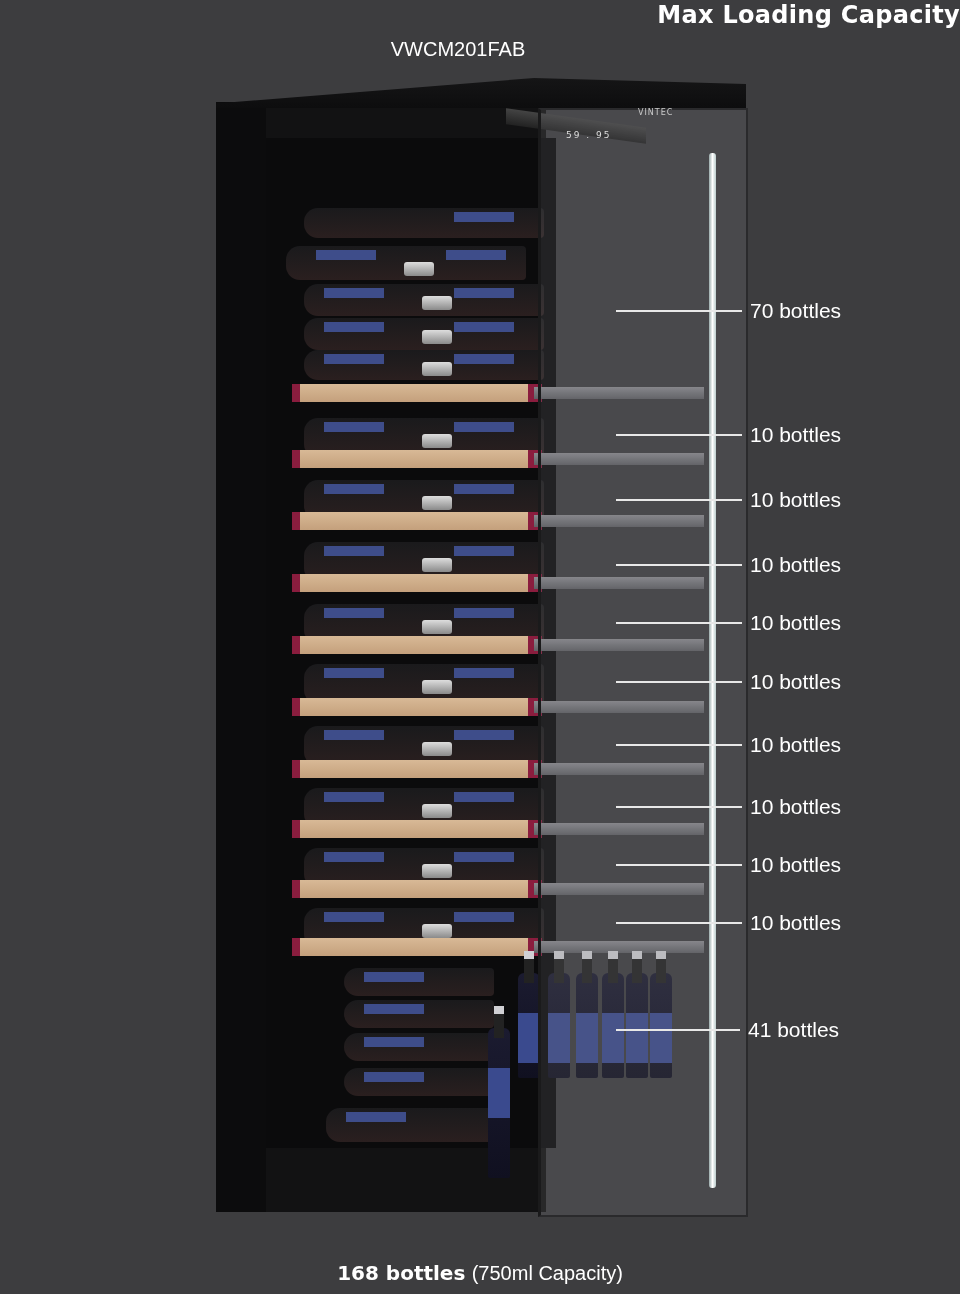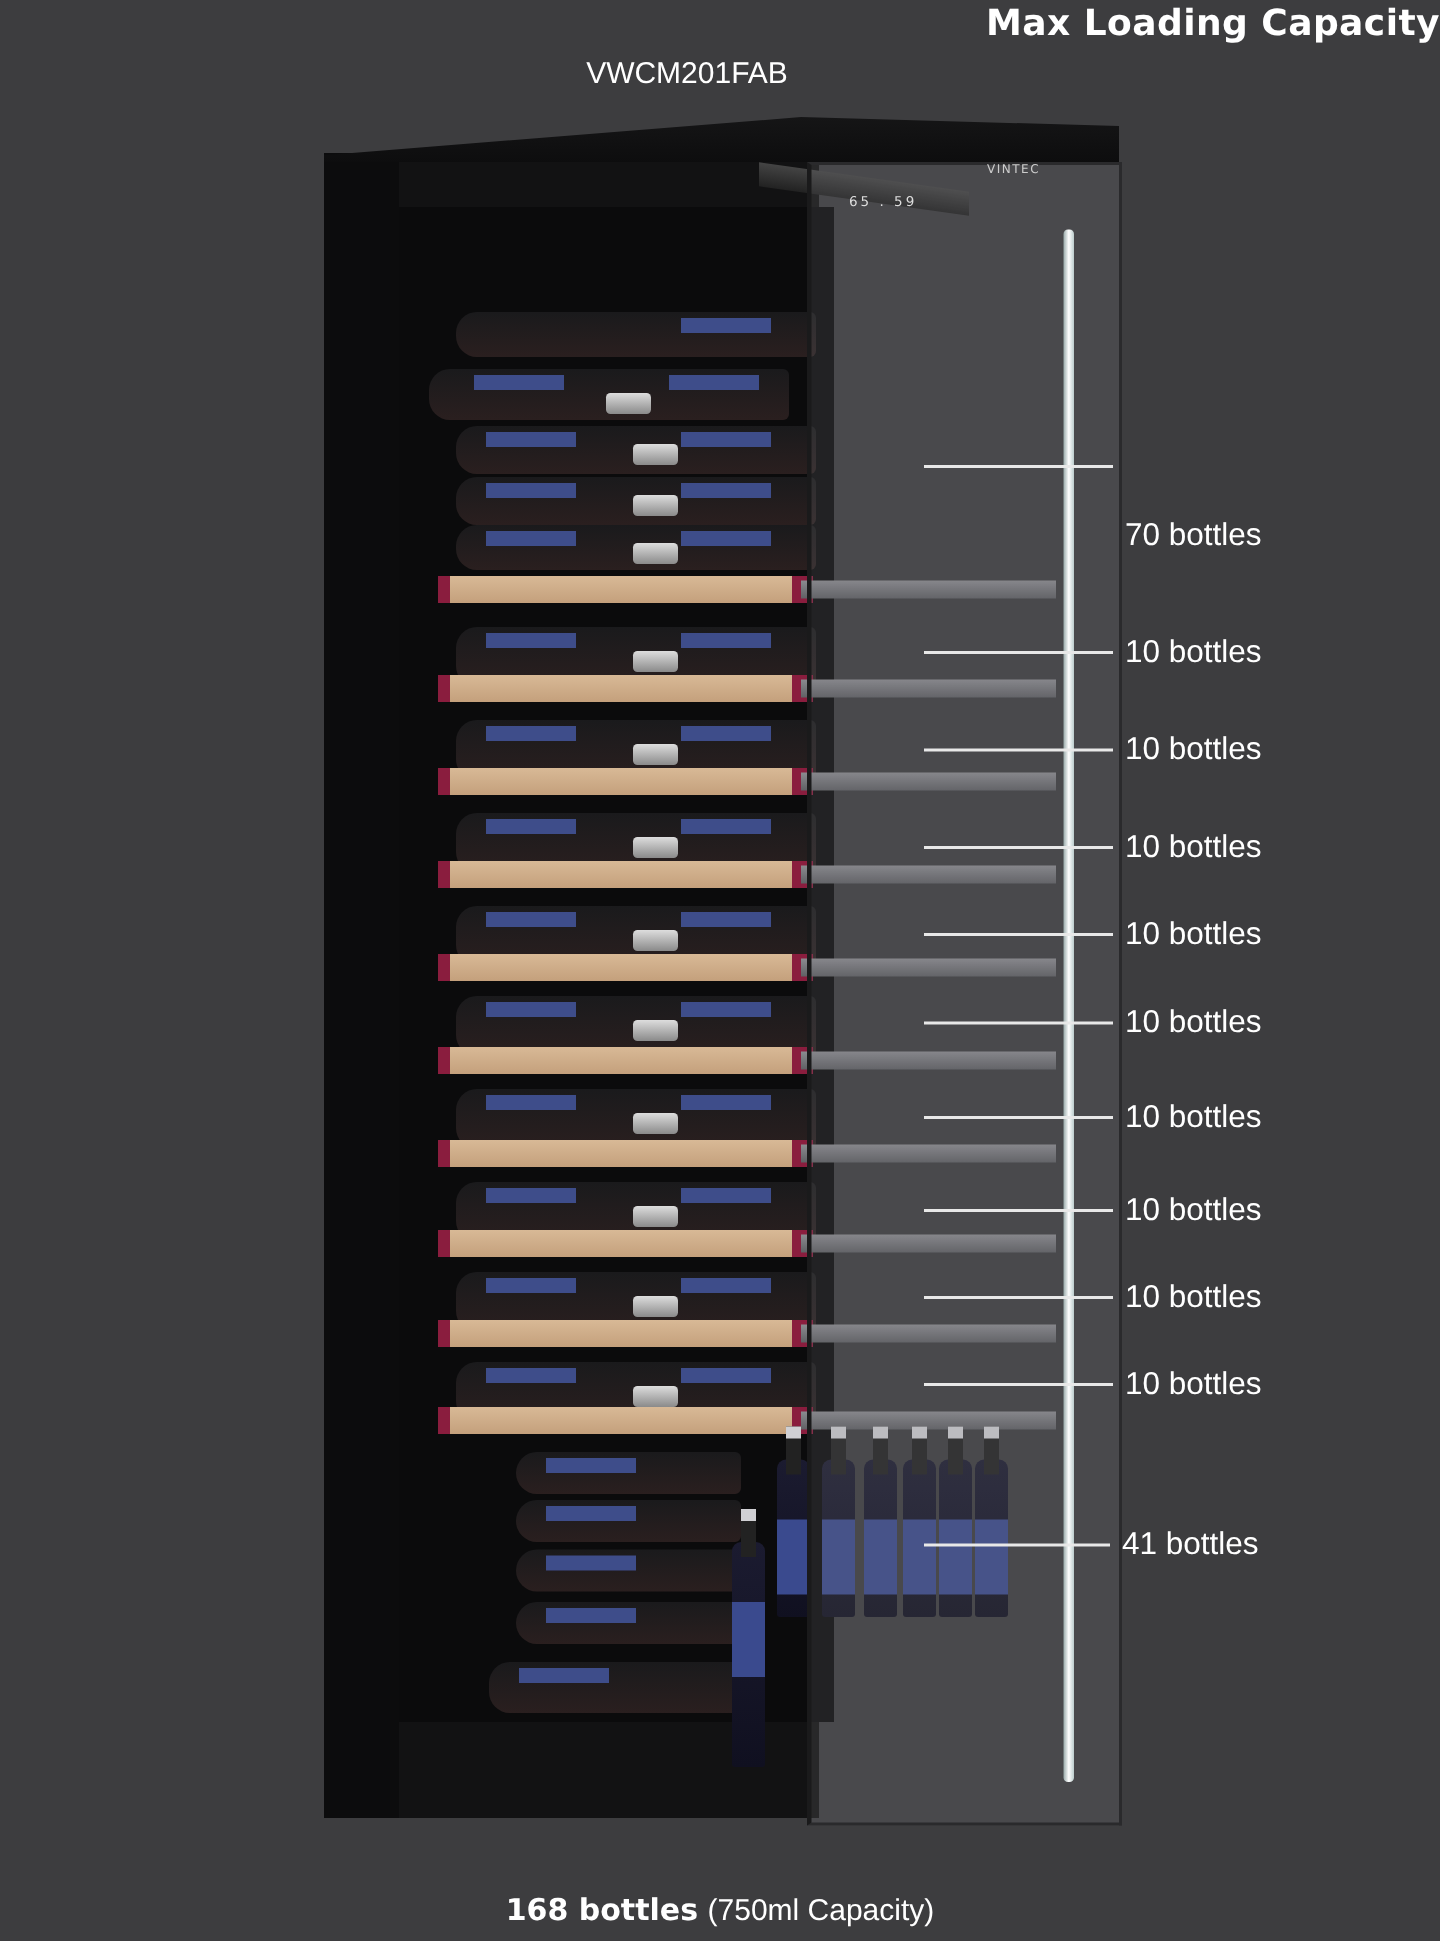--- a/index.html
+++ b/index.html
@@ -11,21 +11,21 @@
   .footer .rest{font-family:"Liberation Sans",sans-serif;}
 
   
   .cab{position:absolute;left:216px;top:78px;width:530px;height:1140px;}
   .cab-body{position:absolute;left:0;top:24px;width:330px;height:1110px;background:#121213;}
   .cab-side{position:absolute;left:0;top:24px;width:50px;height:1110px;background:#0c0c0d;}
   .cab-top{position:absolute;left:0;top:0;width:530px;height:30px;background:linear-gradient(#151516,#0d0d0e);clip-path:polygon(0 85%,60% 0,100% 20%,100% 100%,0 100%);}
   .interior{position:absolute;left:50px;top:60px;width:290px;height:1010px;background:#0b0b0c;}
   .door{position:absolute;left:322px;top:30px;width:205px;height:1105px;background:rgba(120,120,125,0.22);border:2px solid #2a2a2c;border-left:3px solid #1a1a1b;}
   .door-light{position:absolute;left:493px;top:75px;width:7px;height:1035px;background:linear-gradient(90deg,#9aa,#fff,#bcc);border-radius:3px;}
-  .brand{position:absolute;left:422px;top:30px;font-size:8px;color:#ccc;letter-spacing:1px;margin-left:20px;}
+  .brand{position:absolute;left:422px;top:30px;font-size:8px;color:#ccc;letter-spacing:1px;}
   .display{position:absolute;left:350px;top:52px;font-size:9px;color:#ddd;letter-spacing:2px;}
   .handle{position:absolute;left:290px;top:40px;width:140px;height:16px;background:linear-gradient(#444,#222);transform:skewY(8deg);}
 
   .shelf{position:absolute;left:76px;height:18px;width:228px;background:linear-gradient(#d8b996,#c4a07c);border-left:8px solid #8a1d3e;border-right:14px solid #8a1d3e;}
   .shelf-ext{position:absolute;height:12px;background:linear-gradient(#8b8b90,#5f6064);}
   .bottles{position:absolute;left:88px;height:40px;width:240px;background:linear-gradient(#1a1a1c,#2a1f1f);border-radius:14px 4px 4px 14px;}
   .label{position:absolute;top:4px;height:10px;width:60px;background:#3e4d8a;}
   .cap{position:absolute;top:16px;left:118px;width:30px;height:14px;background:linear-gradient(#ddd,#8a8a8a);border-radius:3px;}
 
   .bottom-bottles{position:absolute;left:272px;top:985px;width:190px;height:120px;}
@@ -191,26 +191,26 @@
       </div>
     <div class="vb" style="left:162px;">
         <div class="neck"></div>
         <div class="lbl"></div>
       </div>
   </div>
 
   <div class="door"></div>
   <div class="door-light"></div>
   <div class="brand">VINTEC</div>
-  <div class="display">65 . 59</div>
+  <div class="display">59 . 95</div>
 </div>
 
 <div class="callout" style="left:616px;top:298px;">
     <div class="line" style="width:126px;"></div>
-    <div class="text" style="left:134px;margin-top:46px;">70 bottles</div>
+    <div class="text" style="left:134px;">70 bottles</div>
   </div>
 <div class="callout" style="left:616px;top:422px;">
     <div class="line" style="width:126px;"></div>
     <div class="text" style="left:134px;">10 bottles</div>
   </div>
 <div class="callout" style="left:616px;top:487px;">
     <div class="line" style="width:126px;"></div>
     <div class="text" style="left:134px;">10 bottles</div>
   </div>
 <div class="callout" style="left:616px;top:552px;">

